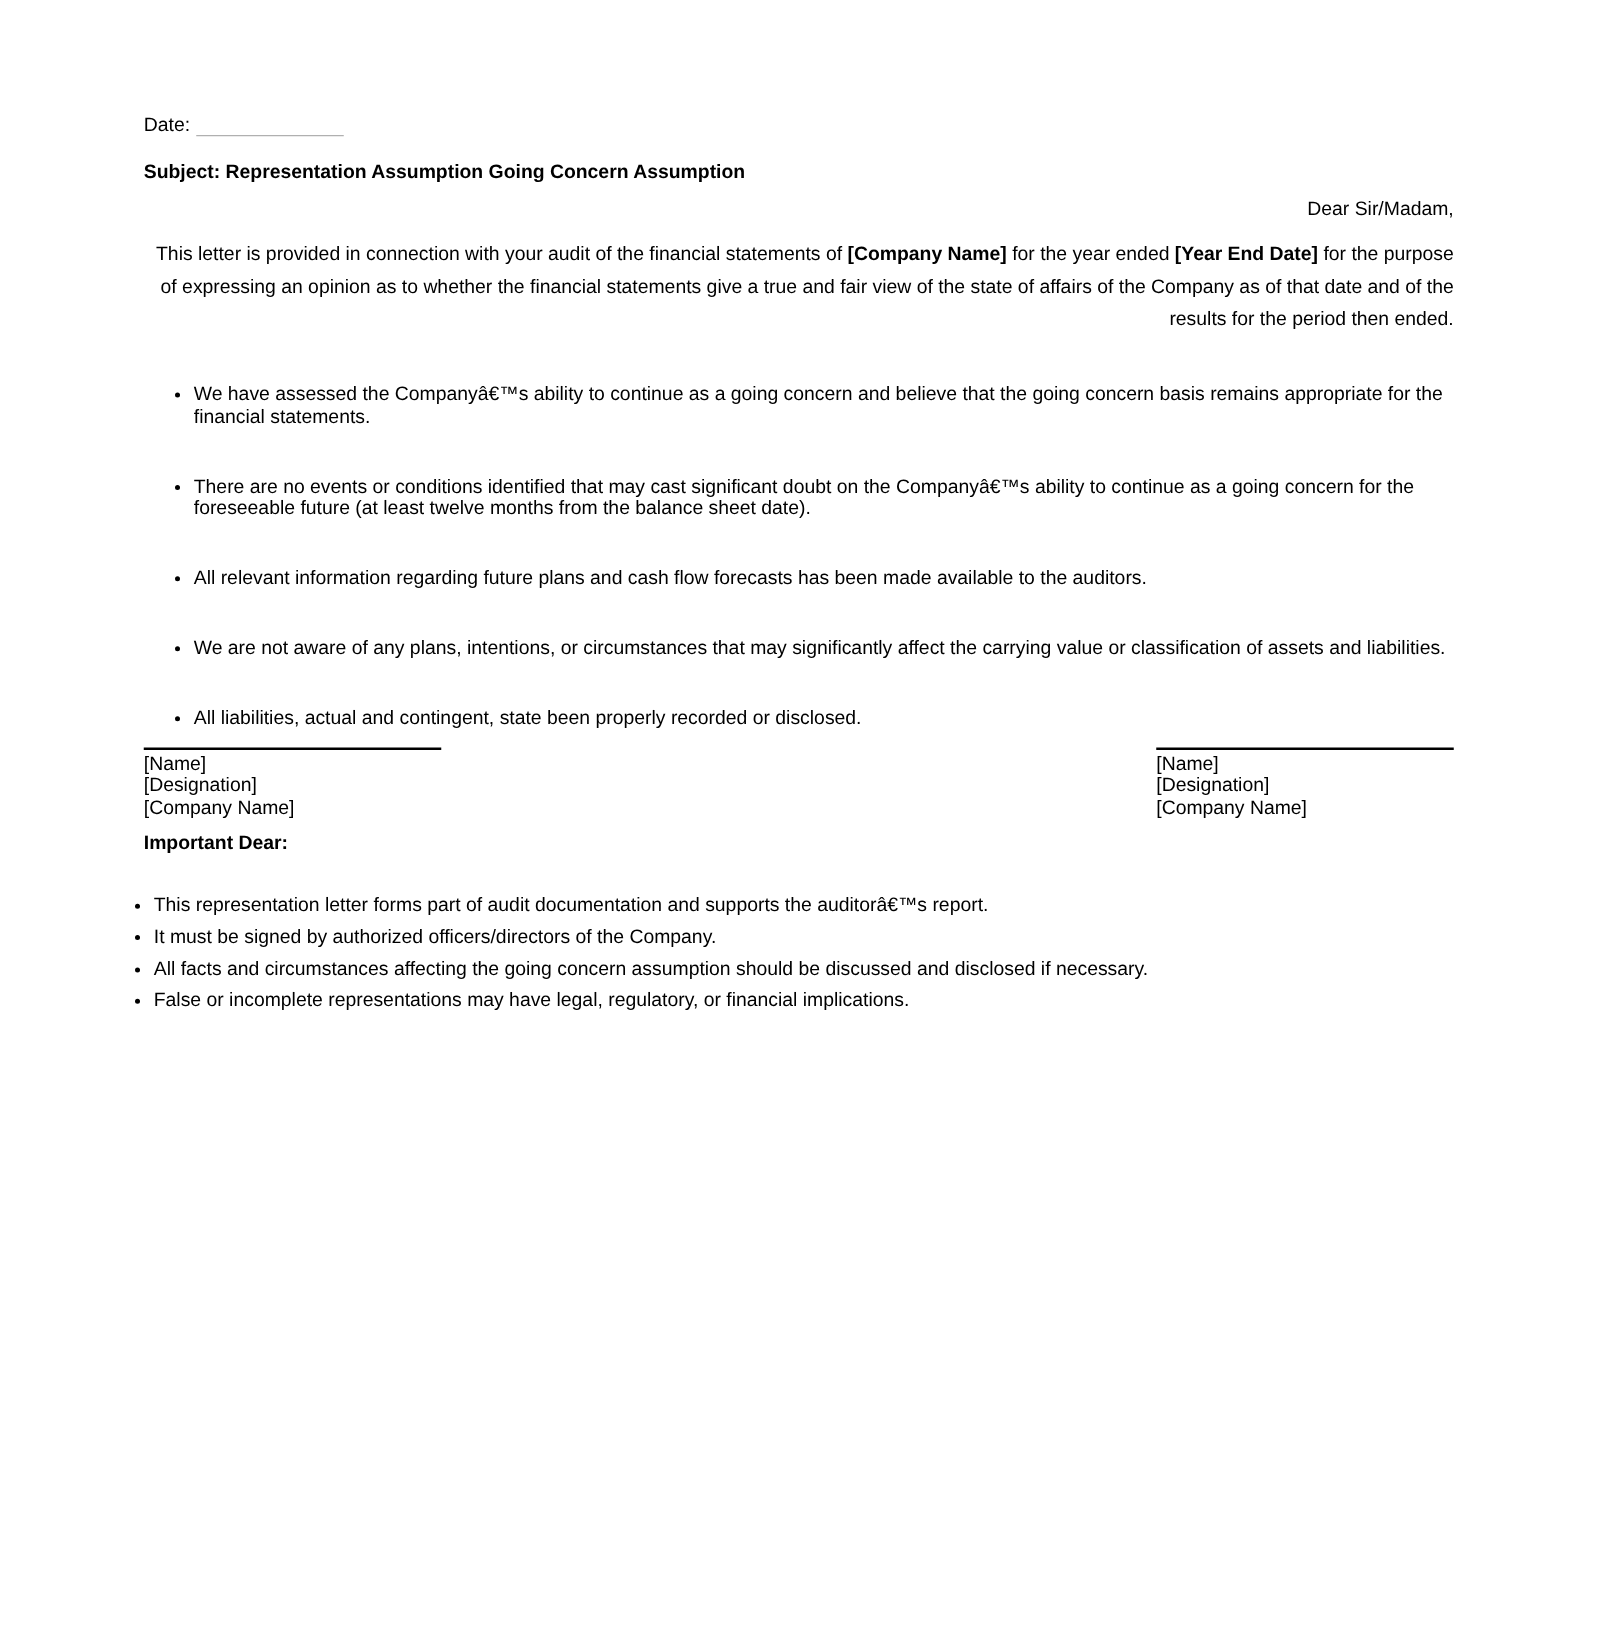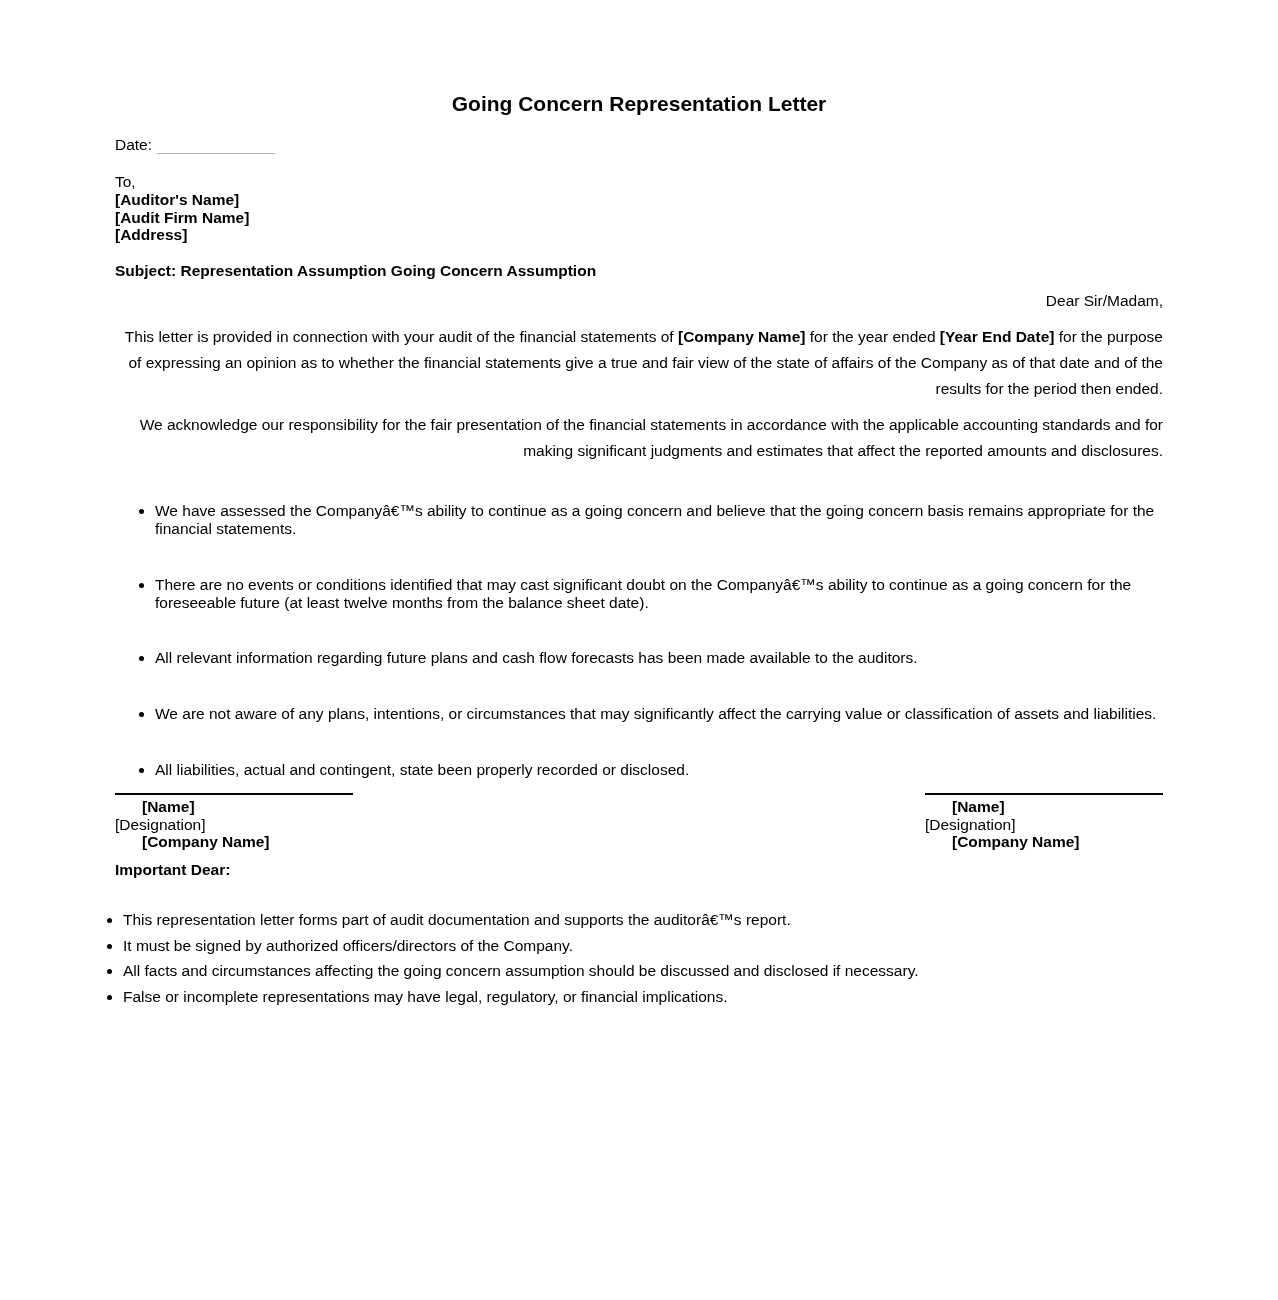--- a/index.html
+++ b/index.html
@@ -70,57 +70,49 @@
     justify-content: space-between;
   }
   .sig-col { width: 238px; }
   .sig-line {
     width: 238px;
     height: 0;
     border-top: 2px solid #000000;
     margin-bottom: 3px;
   }
   .sig-col div { line-height: 17.8px; }
-  .sig-name, .sig-company { font-weight: bold; margin-left: 27px; }
+  .sig-name, .sig-company { font-weight: normal; }
   .notes-heading {
     font-weight: bold;
     line-height: 18px;
     margin: 10px 0 0 0;
   }
   ul.notes {
     margin: 28px 0 0 0;
     padding-left: 8px;
     line-height: 25.5px;
   }
 </style>
 </head>
 <body>
 
 <div class="page">
 
-  <h1 class="title">Going Concern Representation Letter</h1>
 
   <div class="date-row">
     <span>Date:</span><span class="date-blank"></span>
   </div>
 
-  <div class="recipient">
-    <div>To,</div>
-    <div class="bold">[Auditor's Name]</div>
-    <div class="bold">[Audit Firm Name]</div>
-    <div class="bold">[Address]</div>
-  </div>
 
   <div class="subject">Subject: Representation Assumption Going Concern Assumption</div>
 
   <p class="body">Dear Sir/Madam,</p>
 
   <p class="body"><span>This letter is provided in connection with your audit of the financial statements of </span><strong>[Company Name]</strong><span> for the year ended </span><strong>[Year End Date]</strong><span> for the purpose of expressing an opinion as to whether the financial statements give a true and fair view of the state of affairs of the Company as of that date and of the results for the period then ended.</span></p>
 
-  <p class="body">We acknowledge our responsibility for the fair presentation of the financial statements in accordance with the applicable accounting standards and for making significant judgments and estimates that affect the reported amounts and disclosures.</p>
 
 
   <ul class="reps">
     <li>We have assessed the Companyâ€™s ability to continue as a going concern and believe that the going concern basis remains appropriate for the financial statements.</li>
     <li>There are no events or conditions identified that may cast significant doubt on the Companyâ€™s ability to continue as a going concern for the foreseeable future (at least twelve months from the balance sheet date).</li>
     <li>All relevant information regarding future plans and cash flow forecasts has been made available to the auditors.</li>
     <li>We are not aware of any plans, intentions, or circumstances that may significantly affect the carrying value or classification of assets and liabilities.</li>
     <li>All liabilities, actual and contingent, state been properly recorded or disclosed.</li>
   </ul>
 

